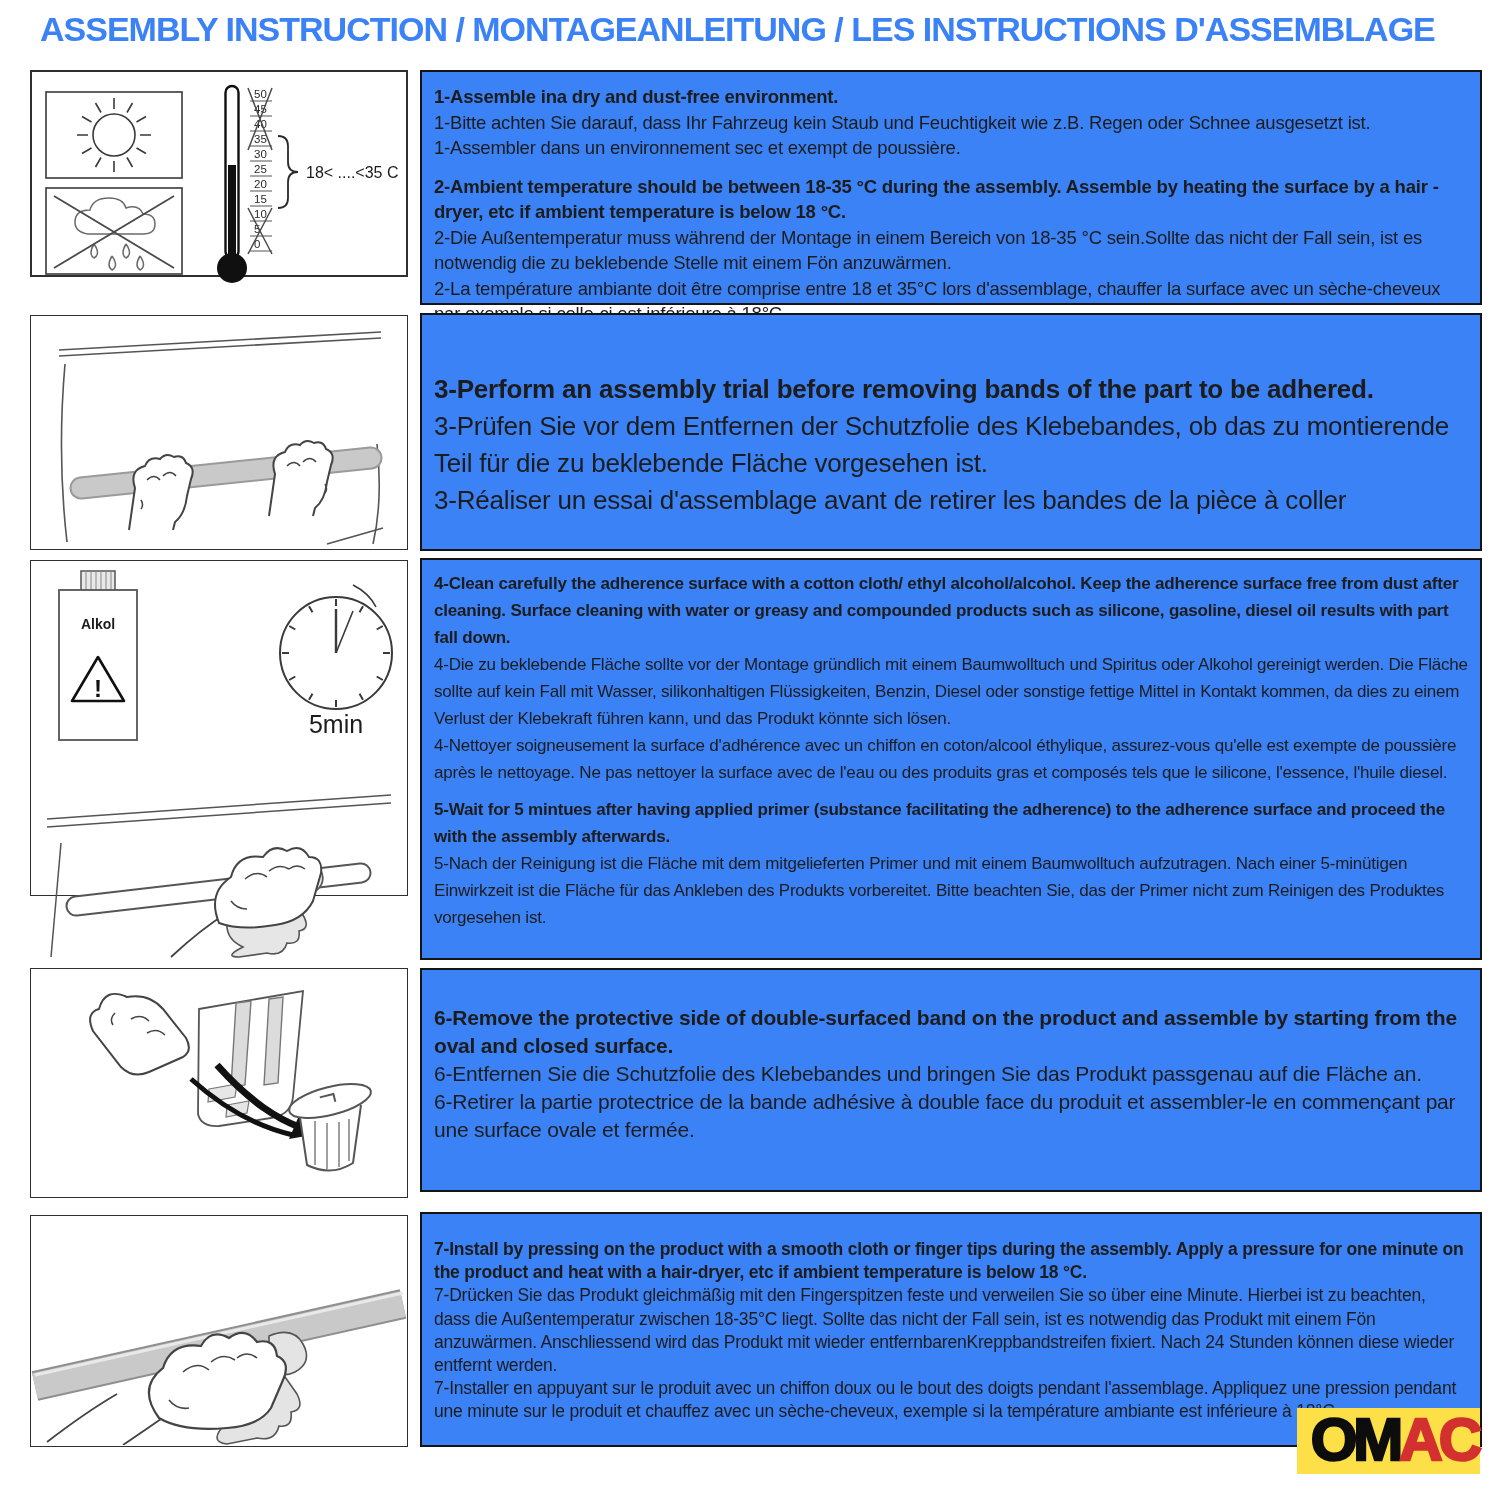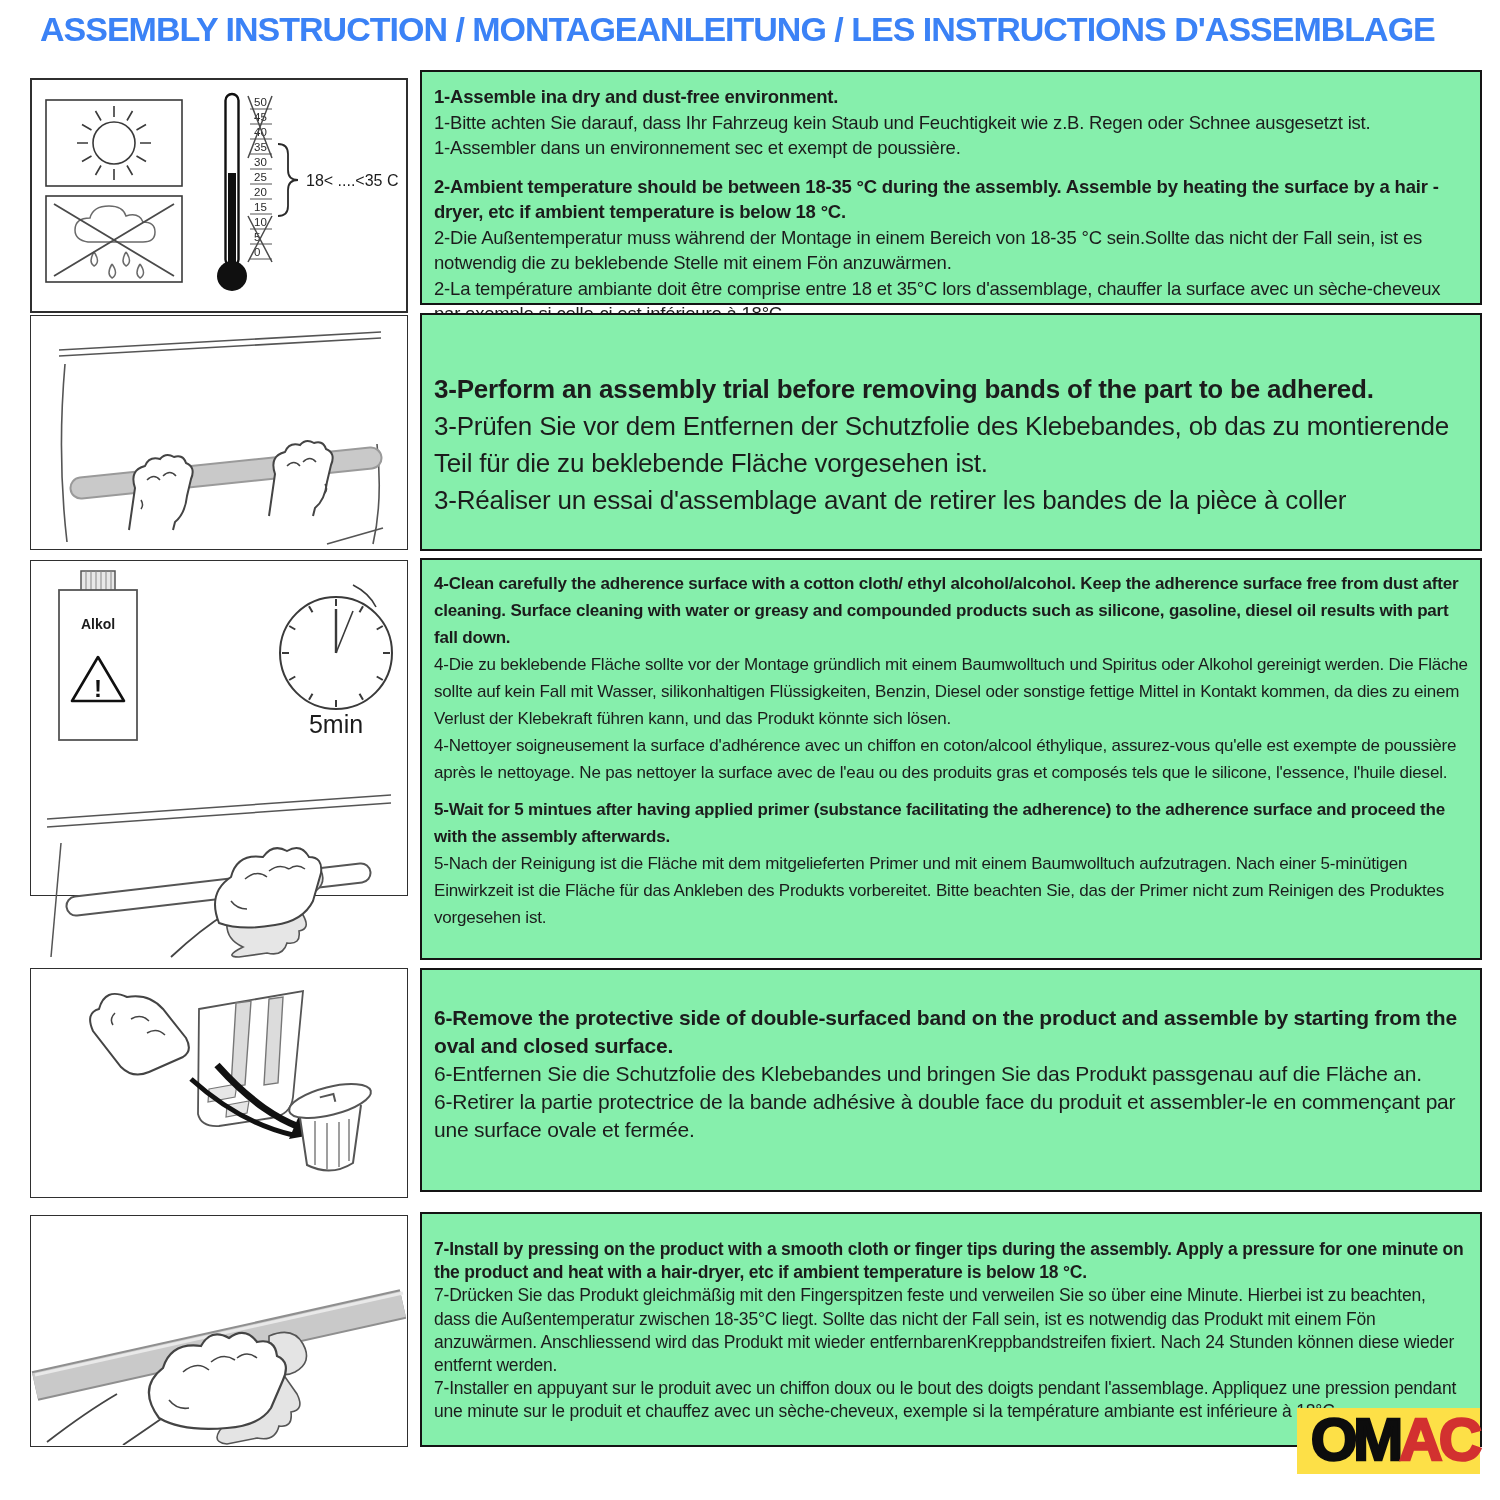--- a/index.html
+++ b/index.html
@@ -12,21 +12,21 @@
     position:absolute;left:40px;top:10px;width:1440px;
     font-size:34px;font-weight:bold;letter-spacing:-1px;white-space:nowrap;
     color:#3b82f6;
   }
   .figbox{
     position:absolute;left:30px;width:378px;box-sizing:border-box;
     border:2px solid #2f2f2f;background:#fff;
   }
   .textbox{
     position:absolute;left:420px;width:1062px;box-sizing:border-box;
-    border:2px solid #141414;background:#86efac;
+    border:2px solid #141414;background:#3b82f6;
   }
   .textbox p{margin:0;letter-spacing:-0.2px;}
   .b{font-weight:bold;}
   .gap{margin-top:13px !important;}
   .s1{font-size:18.5px;line-height:25.5px;padding:12px 14px 0 12px;}
   .s2{font-size:26px;line-height:37px;padding:56px 20px 0 12px;}
   .s3{font-size:17px;line-height:27px;padding:10px 12px 0 12px;}
   .s3 .gap{margin-top:10px !important;}
   .s4{font-size:21px;line-height:28px;padding:34px 20px 0 12px;}
   .s5{font-size:17.5px;line-height:23.2px;padding:24px 14px 0 12px;}
@@ -39,21 +39,21 @@
   .logo .lb{color:#0d0d0d;-webkit-text-stroke-color:#0d0d0d;}
   .logo .lr{color:#d23130;-webkit-text-stroke-color:#d23130;}
   svg{display:block;}
   svg text{font-family:"Liberation Sans", sans-serif;}
 </style>
 </head>
 <body>
 
 <div class="title">ASSEMBLY INSTRUCTION / MONTAGEANLEITUNG / LES INSTRUCTIONS D'ASSEMBLAGE</div>
 
-<div class="figbox" style="top:78px;height:235px;text-align:center;">
+<div class="figbox" style="top:70px;height:207px;text-align:center;">
   <svg width="374" height="231" viewBox="0 0 374 231">
     <g stroke="#3a3a3a" stroke-width="1.6" fill="none">
       <rect x="14" y="20" width="136" height="86"></rect>
       <rect x="14" y="116" width="136" height="86"></rect>
     </g>
     <g stroke="#3a3a3a" stroke-width="1.6" fill="none">
       <circle cx="82" cy="63" r="21"></circle>
       <path d="M108,63 L119,63 M104.5,76 L114,81.5 M95,85.5 L100.5,95 M82,89 L82,100 M69,85.5 L63.5,95 M59.5,76 L50,81.5 M56,63 L45,63 M59.5,50 L50,44.5 M69,40.5 L63.5,31 M82,37 L82,26 M95,40.5 L100.5,31 M104.5,50 L114,44.5"></path>
     </g>
     <g stroke="#6a6a6a" stroke-width="1.5" fill="none">

